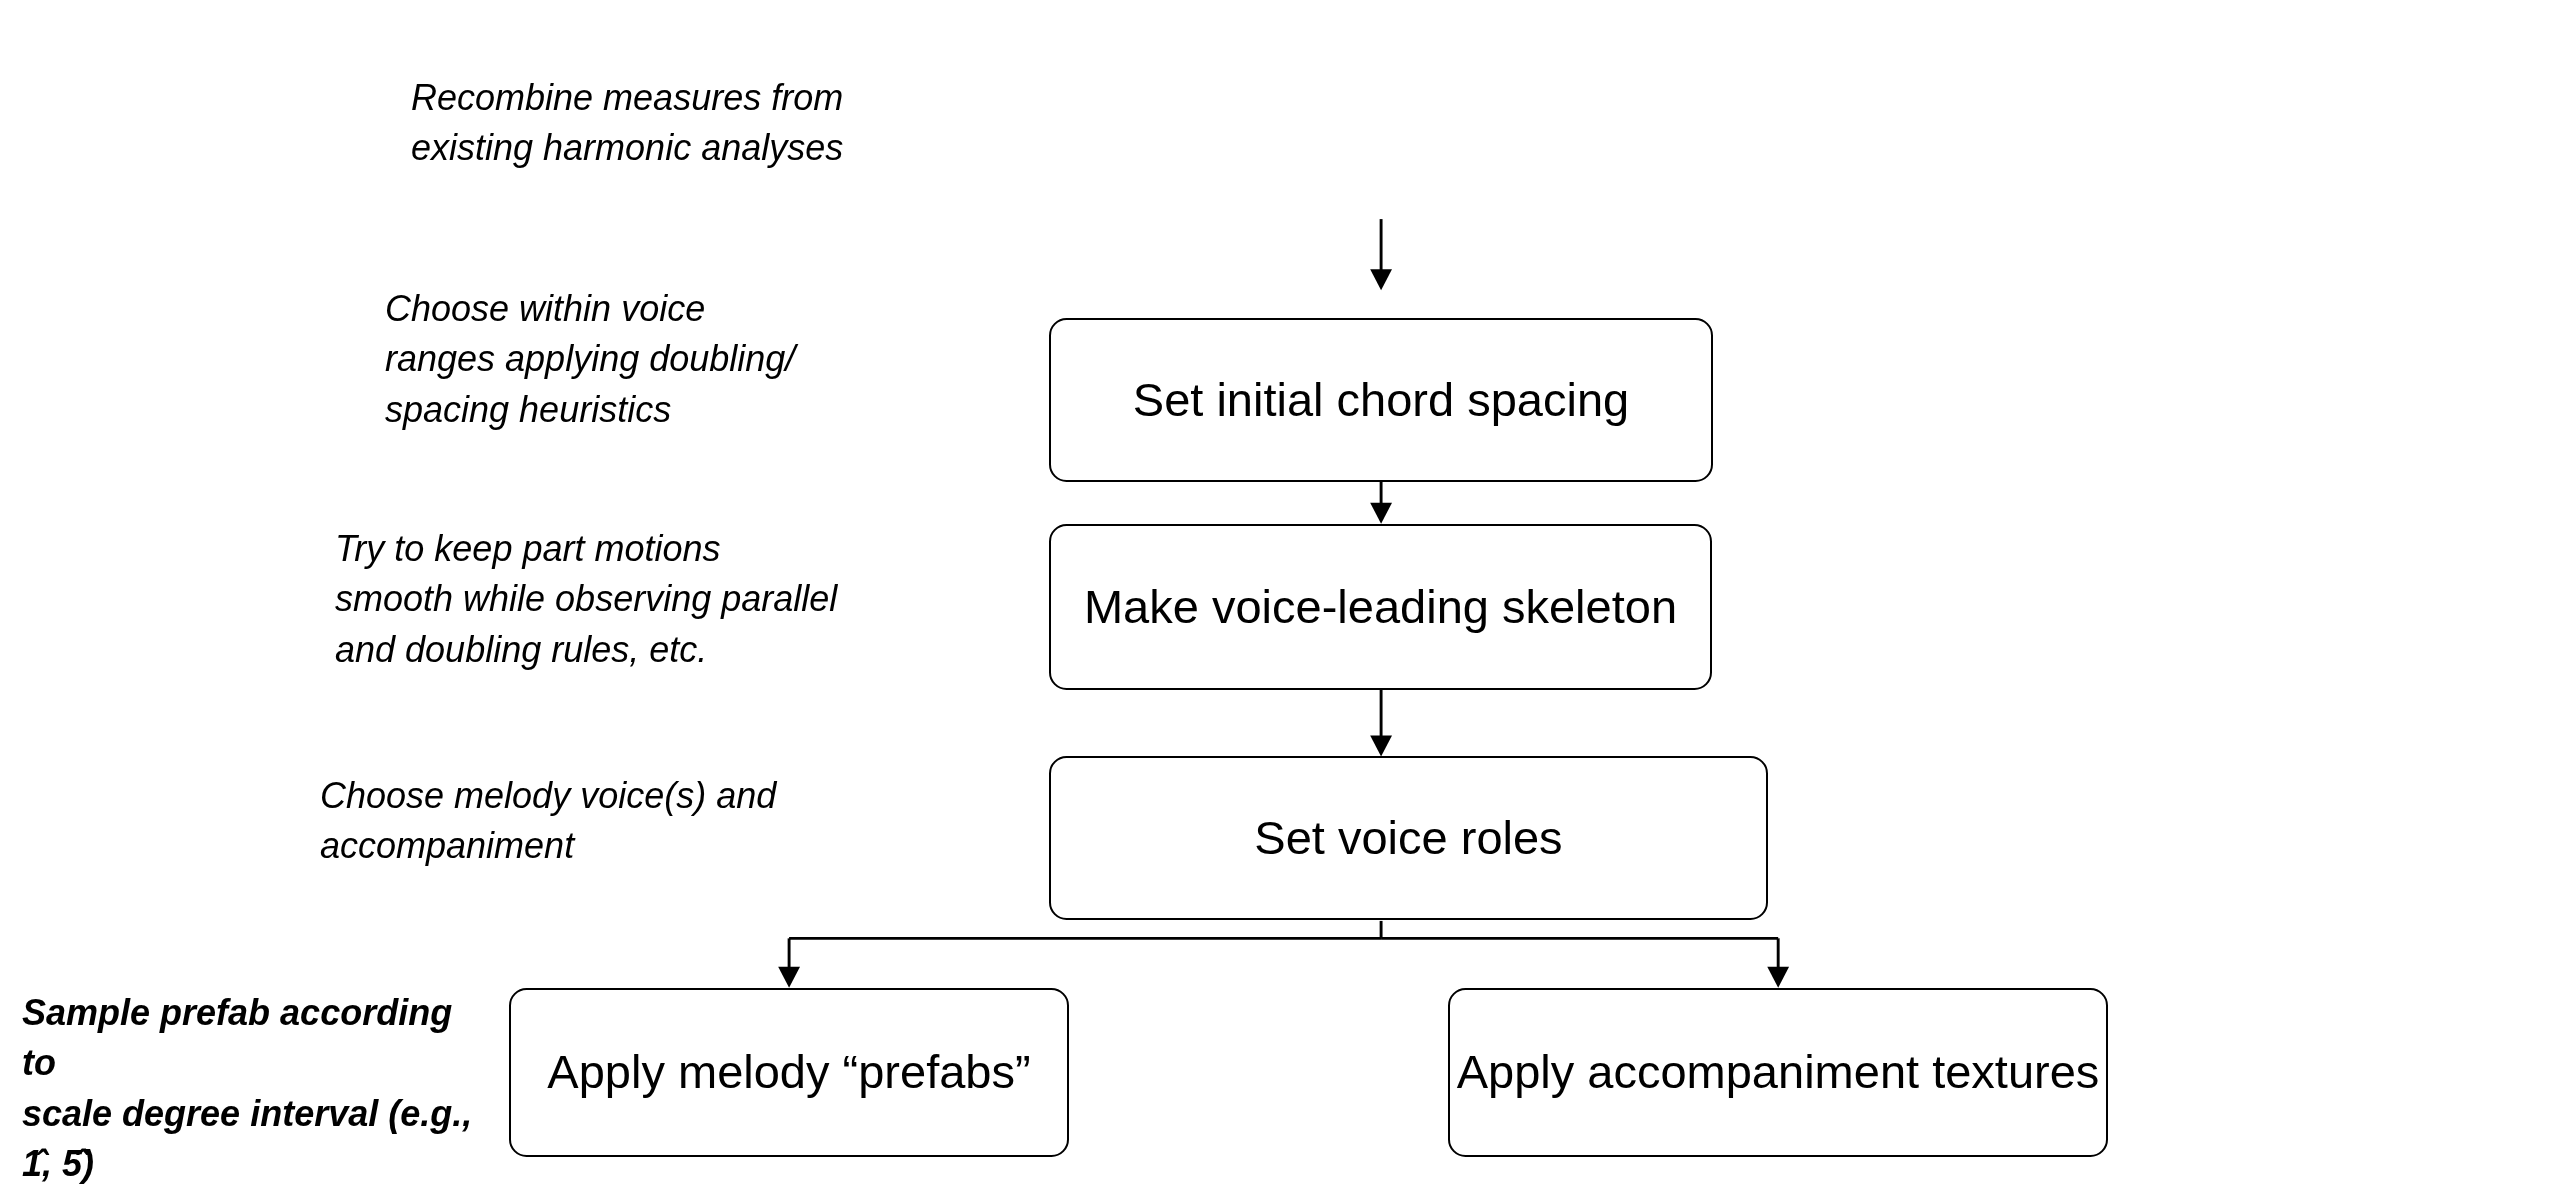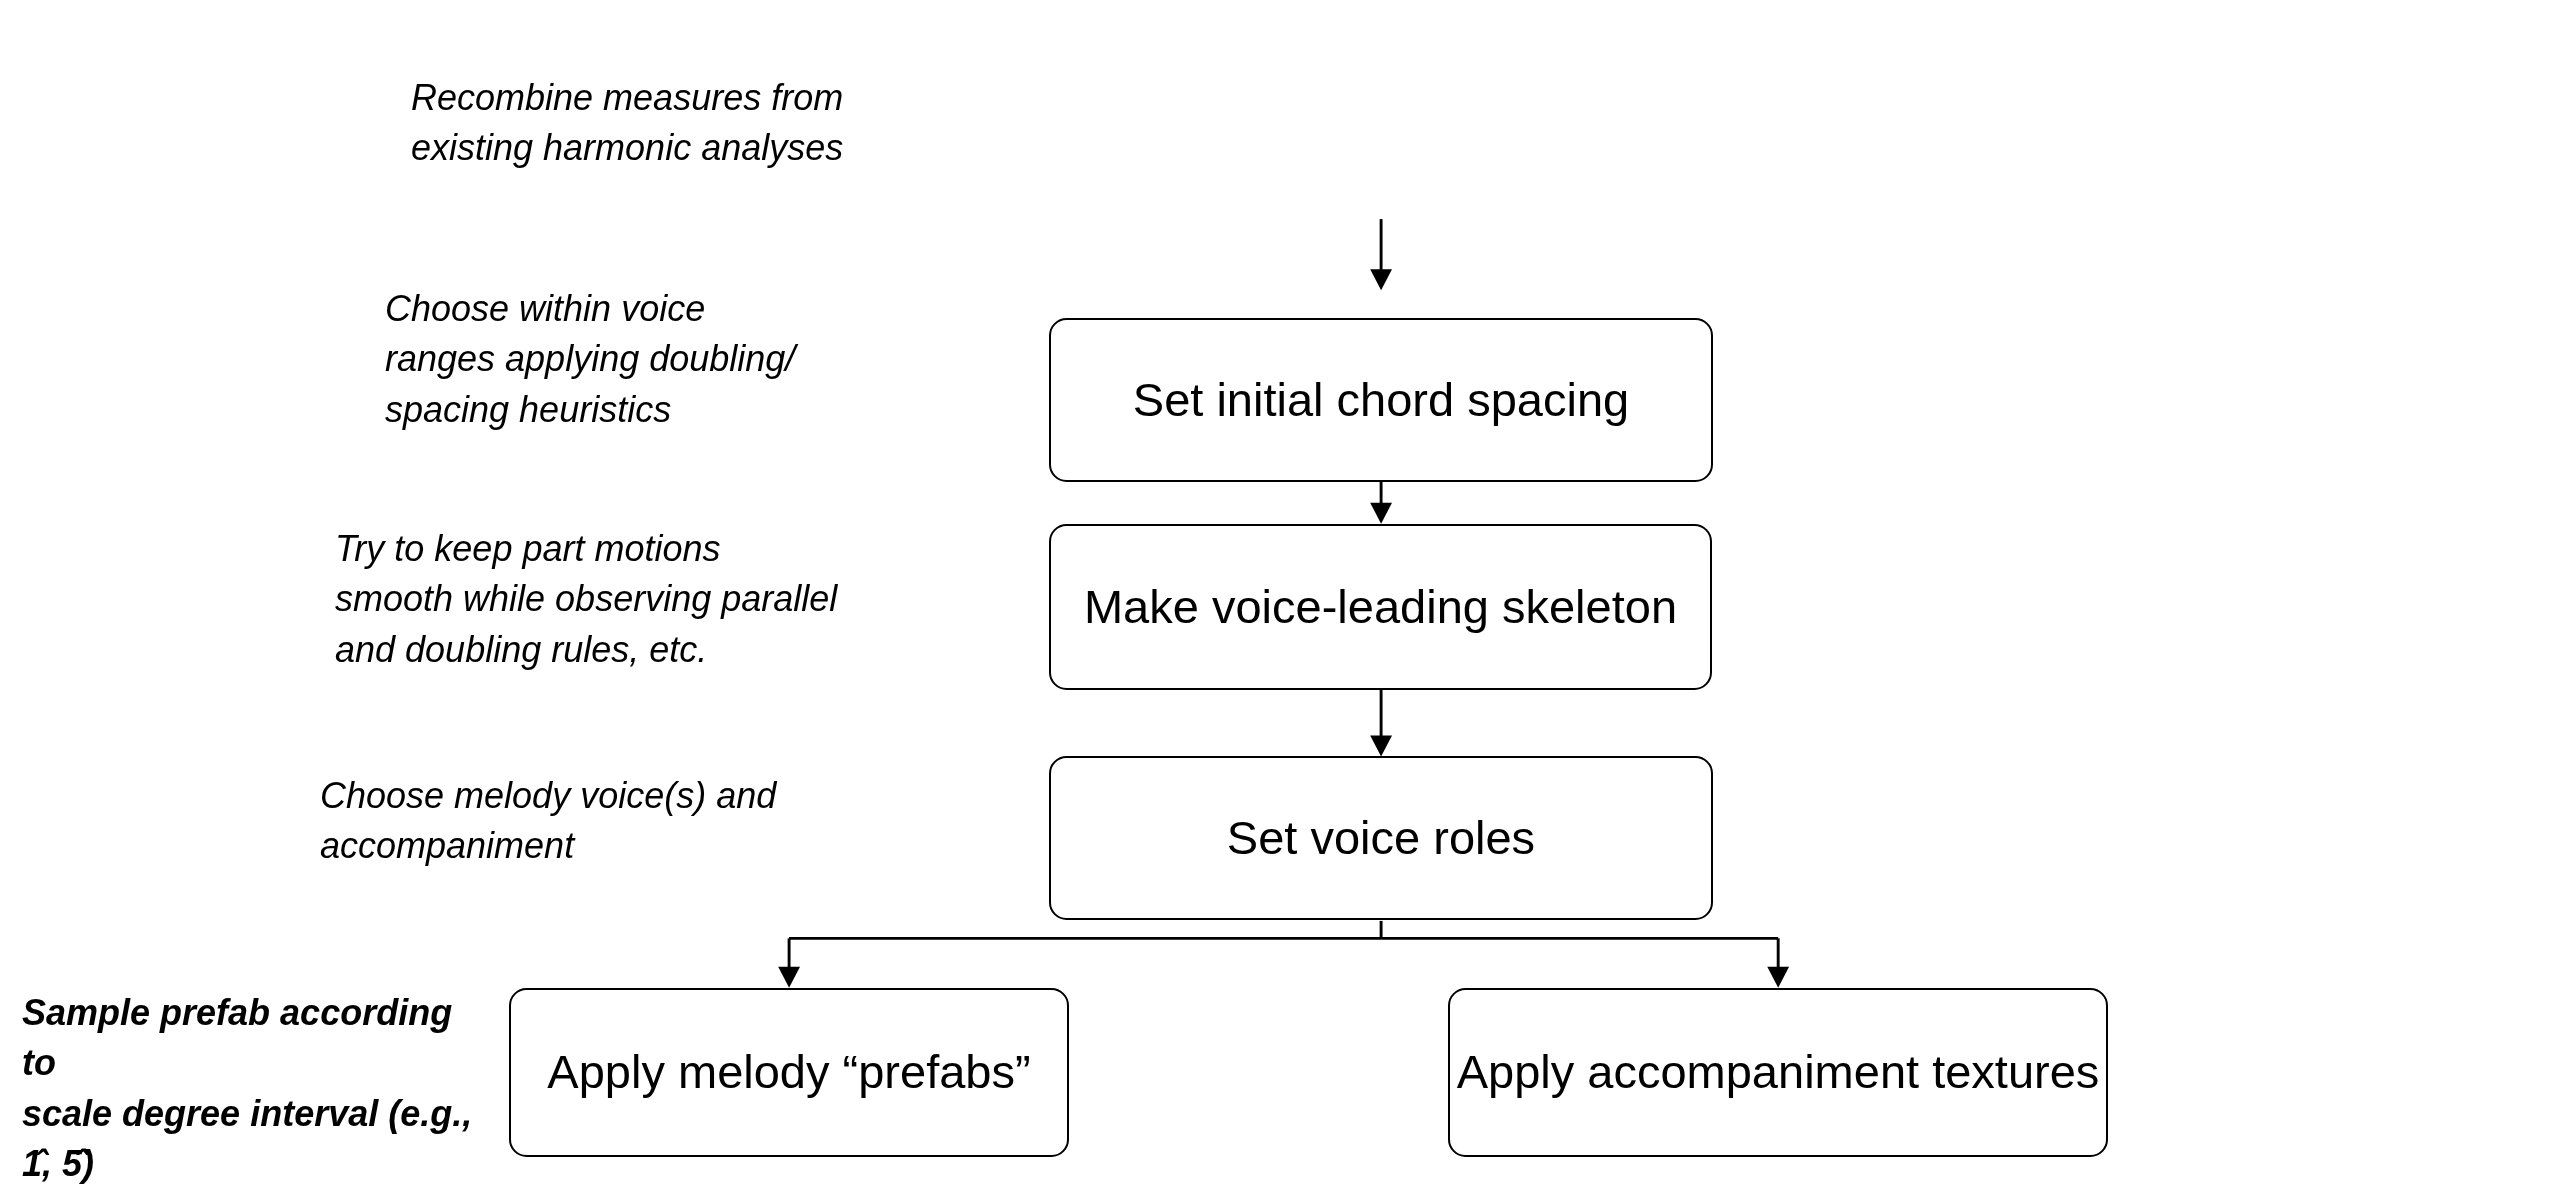--- a/index.html
+++ b/index.html
@@ -85,21 +85,21 @@
 
 
   <div class="flow-box" style="left:1049px; top:290px; width:664px; height:164px;margin-top:28px;">
     <span class="flow-box-text">Set initial chord spacing</span>
   </div>
 
   <div class="flow-box" style="left:1049px; top:524px; width:663px; height:166px;">
     <span class="flow-box-text">Make voice-leading skeleton</span>
   </div>
 
-  <div class="flow-box" style="left:1049px; top:756px; width:664px; height:164px;">
+  <div class="flow-box" style="left:1049px; top:756px; width:719px; height:164px;">
     <span class="flow-box-text">Set voice roles</span>
   </div>
 
   <div class="flow-box" style="left:1448px; top:988px; width:660px; height:169px;">
     <span class="flow-box-text">Apply accompaniment textures</span>
   </div>
 
   <div class="flow-box" style="left:509px; top:988px; width:560px; height:169px;">
     <span class="flow-box-text">Apply melody “prefabs”</span>
   </div>

